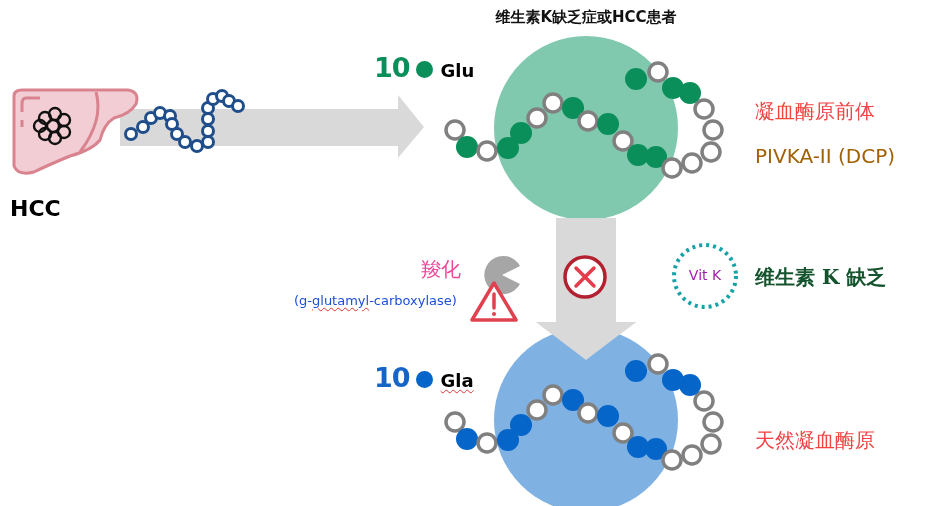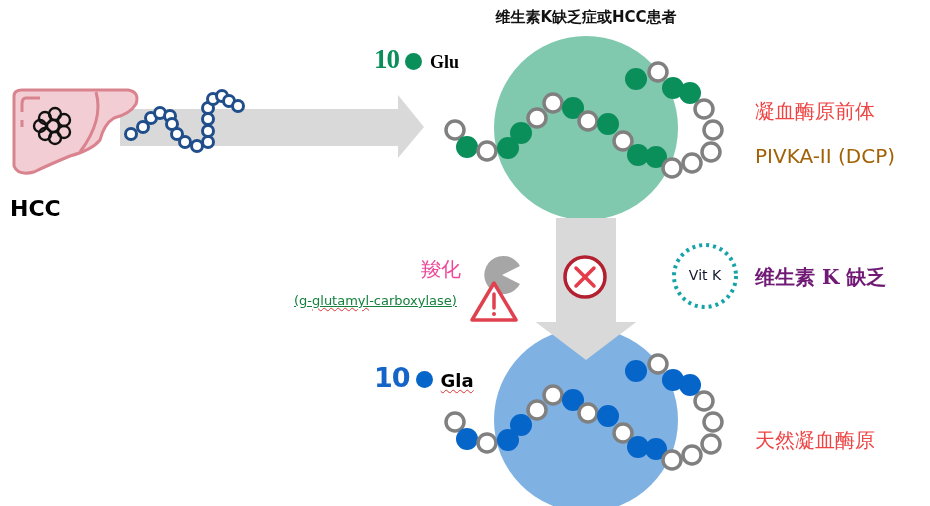--- a/index.html
+++ b/index.html
@@ -10,24 +10,24 @@
   .title { left:0; width:1172px; top:8px; text-align:center; font-size:15px; font-weight:bold; color:#111; }
   .count { font-size:27px; font-weight:bold; letter-spacing:-1px; }
   .count-glu { color:#0a8f5a; }
   .count-gla { color:#1565c8; }
   .res-label { font-size:18px; font-weight:bold; }
   .res-dot { display:inline-block; width:17px; height:17px; border-radius:50%; vertical-align:middle; margin:0 8px 0 6px; position:relative; top:-3px; }
   .right-label { font-family:"DejaVu Serif", "Liberation Serif", serif; font-size:20px; color:#ef4444; }
   .pivka { font-size:20px; color:#a16207; font-family:"DejaVu Sans", "Liberation Sans", sans-serif; }
   .hcc { font-size:22px; font-weight:bold; }
   .carb { font-family:"DejaVu Serif", "Liberation Serif", serif; font-size:20px; color:#ec4899; }
-  .enzyme { font-size:13px; color:#15803d;text-decoration:underline; }
+  .enzyme { font-size:13px; color:#1d4ed8; }
   .squiggle { text-decoration: underline wavy #d33; text-decoration-thickness:1px; text-underline-offset:2px; }
-  .vitk-text { font-size:14px; color:#0f172a; }
-  .vitk-label { font-family:"DejaVu Serif", "Liberation Serif", serif; font-size:20px; color:#701a75; font-weight:bold; }
+  .vitk-text { font-size:14px; color:#a21caf; }
+  .vitk-label { font-family:"DejaVu Serif", "Liberation Serif", serif; font-size:20px; color:#14532d; font-weight:bold; }
 </style>
 </head>
 <body>
 
 <svg class="scene" width="930" height="506" viewBox="0 0 930 506">
 
   <polygon points="120,109 398,109 398,95 424,127 398,158 398,146 120,146" fill="#d9d9d9"></polygon>
 
   <circle id="glu-circle" cx="586" cy="128" r="92" fill="#80c8ae"></circle>
 
@@ -138,21 +138,21 @@
     <line x1="594" y1="268" x2="576" y2="286" stroke="#e63b4b" stroke-width="3.5" stroke-linecap="round"></line>
   </g>
 
   <circle cx="705" cy="276" r="31" fill="none" stroke="#16a3a8" stroke-width="4" stroke-dasharray="3 4"></circle>
 </svg>
 
 <div class="abs title">维生素K缺乏症或HCC患者</div>
 
 <div class="abs hcc" style="left:10px; top:196px;">HCC</div>
 
-<div class="abs" style="left:374px; top:44px; white-space:nowrap;font-family:Liberation Serif, serif;">
+<div class="abs" style="left:374px; top:52px; white-space:nowrap;">
   <span class="count count-glu">10</span><span class="res-dot" style="background:#0a8f5a;"></span><span class="res-label">Glu</span>
 </div>
 
 <div class="abs right-label" style="left:755px; top:98px;">凝血酶原前体</div>
 <div class="abs pivka" style="left:755px; top:144px;">PIVKA-II (DCP)</div>
 
 <div class="abs carb" style="left:421px; top:256px;">羧化</div>
 <div class="abs enzyme" style="left:294px; top:293px; white-space:nowrap;"><span>(g-</span><span class="squiggle">glutamyl</span><span>-carboxylase)</span></div>
 
 <div class="abs vitk-text" style="left:682px; top:267px; width:46px; text-align:center;">Vit K</div>

